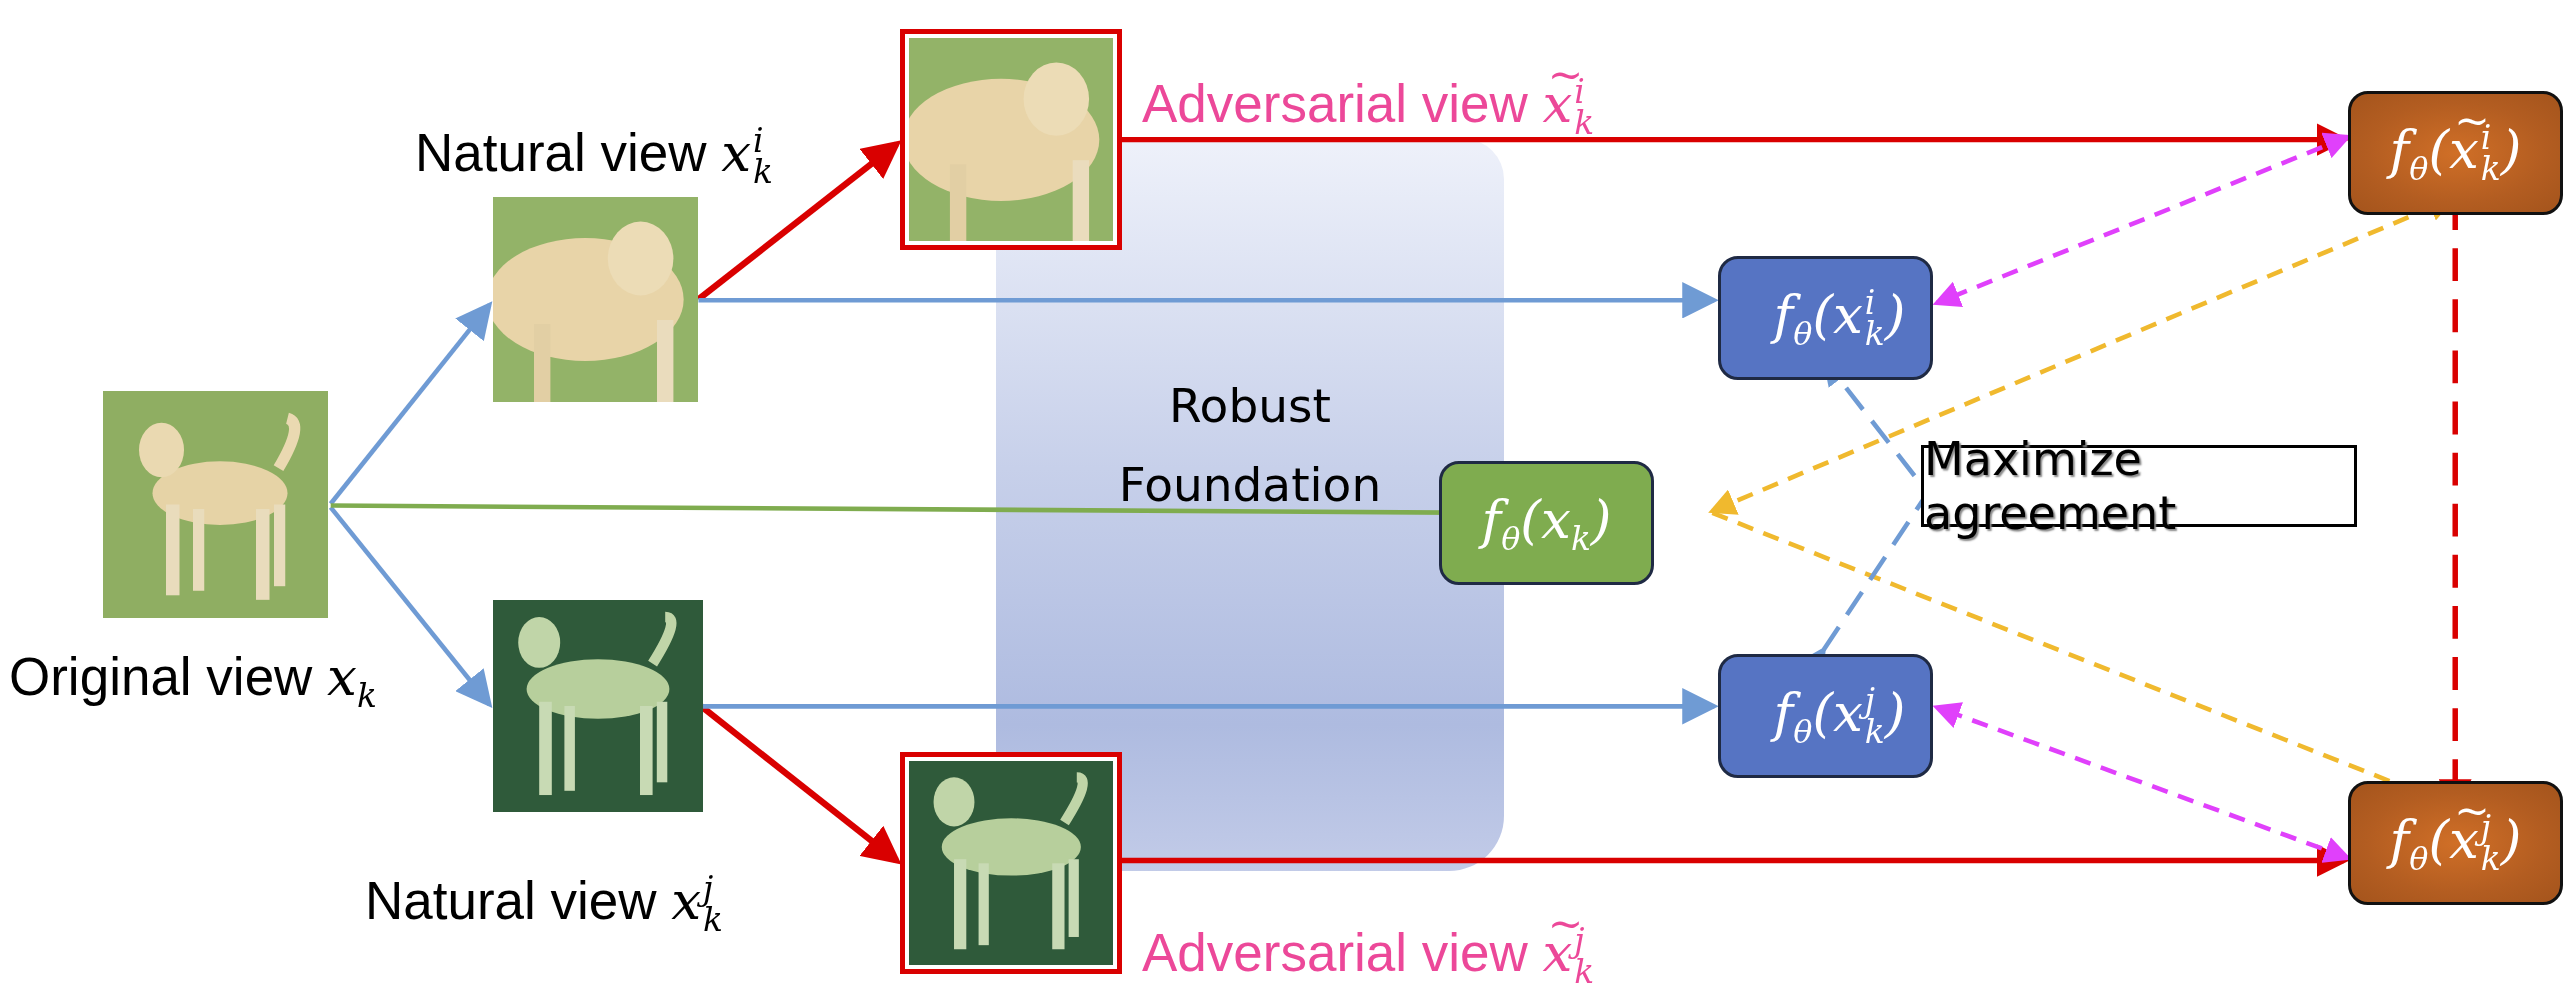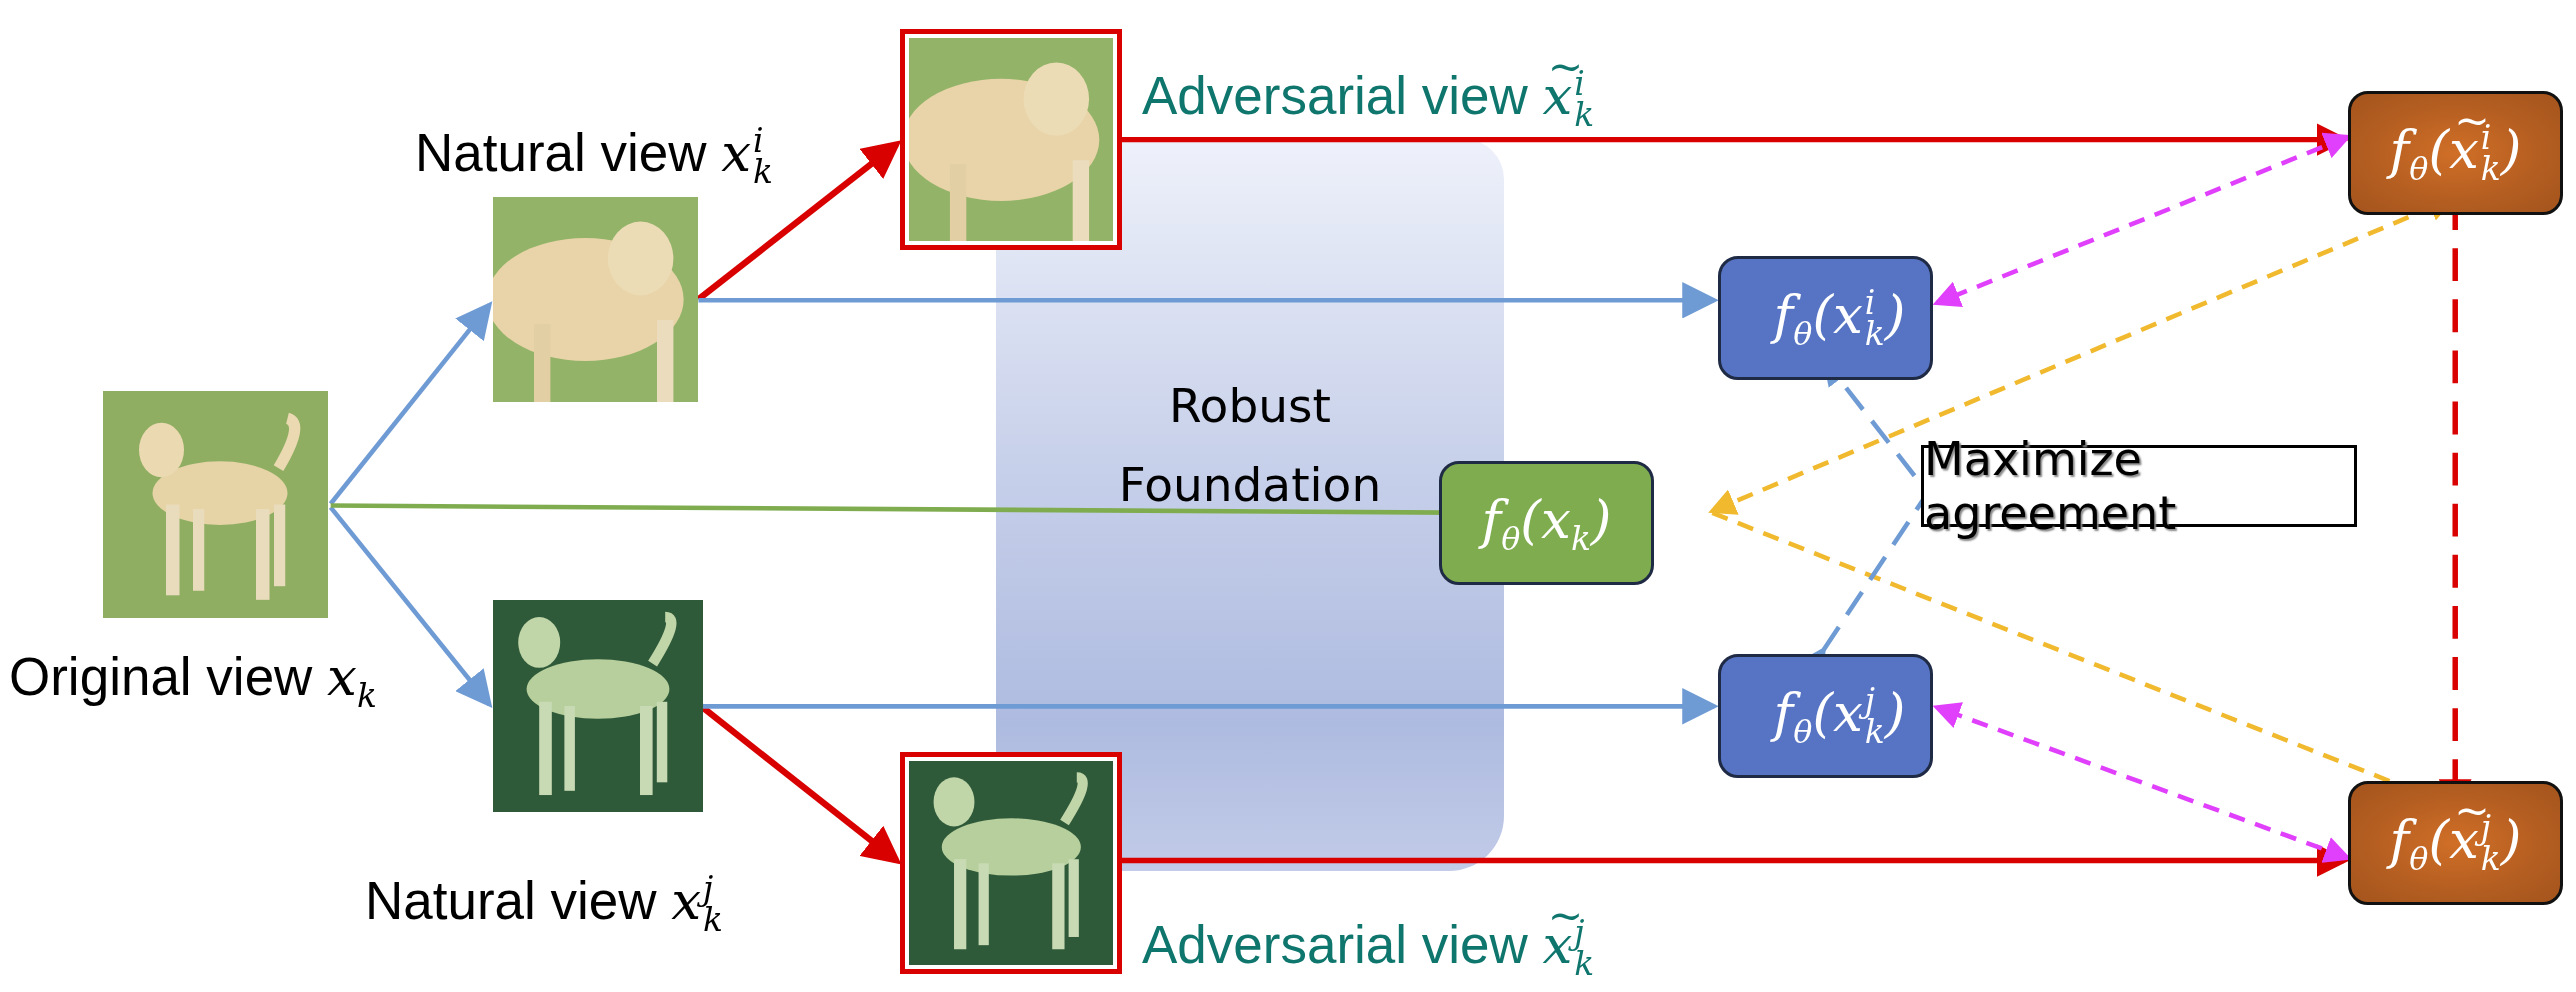--- a/index.html
+++ b/index.html
@@ -1,18 +1,18 @@
 <!DOCTYPE html>
 <html style="font-size:14.6px"><head>
 <meta charset="utf-8">
 <style>
   html, body { margin:0; padding:0; background:#ffffff; }
   body { width:2576px; height:992px; position:relative; overflow:hidden; font-family:"Liberation Sans", sans-serif; }
   .label { position:absolute; font-family:"Liberation Sans", sans-serif; font-size:53px; color:#000; white-space:nowrap; line-height:1; }
-  .label.red { color:#0f766e; }
+  .label.red { color:#ec4899;margin-top:8px; }
   .math { font-family:"DejaVu Serif", "Liberation Serif", serif; font-style:italic; }
   .sup-sub { display:inline-flex; flex-direction:column; vertical-align:middle; font-size:0.62em; line-height:0.95; margin-left:1.8px; position:relative; top:-0.05em; }
   .tilde-x { position:relative; display:inline-block; }
   .tilde-x::before { content:"~"; position:absolute; left:0.12em; top:-0.55em; font-style:normal; font-size:0.8em; }
   .panel { position:absolute; left:996px; top:139px; width:508px; height:732px;
            background:linear-gradient(180deg,#eef1fa 0%,#c7d0ea 45%,#aebbe0 80%,#c2cbe8 100%);
            border-radius:0 40px 55px 0; }
   .panel-text { position:absolute; left:0; width:100%; text-align:center; font-family:"DejaVu Sans", sans-serif; font-size:47px; color:#000; }
   .img { position:absolute; overflow:hidden; }
   .img svg { width:100%; height:100%; display:block; }

